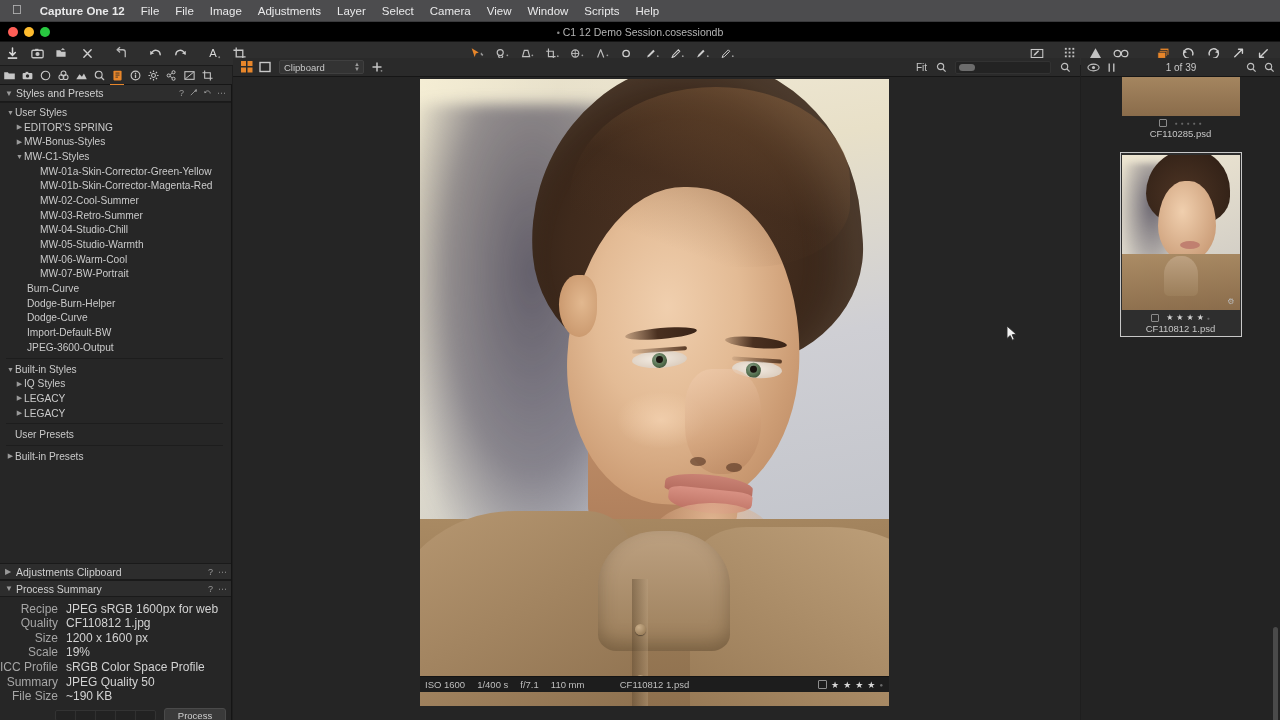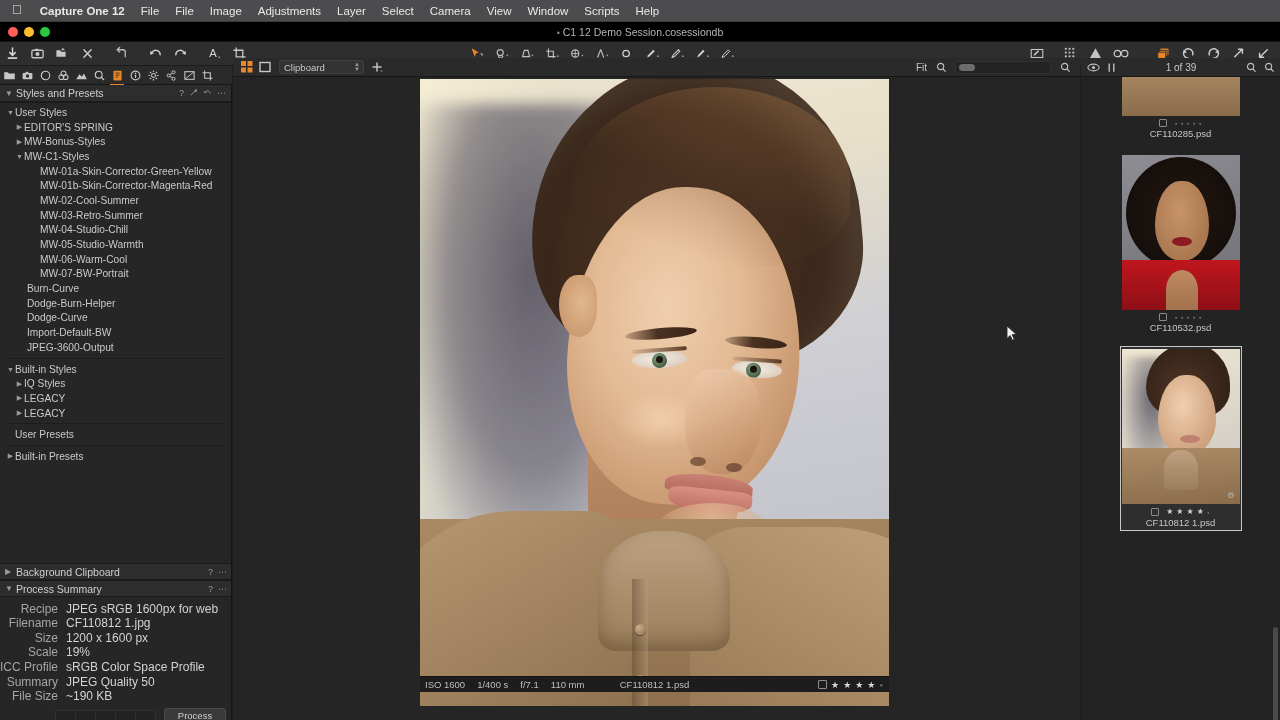--- a/index.html
+++ b/index.html
@@ -810,21 +810,21 @@
       </div>
     <div class="group-sep"></div>
     <div class="trow lvl0">
         <span class="tw">▶</span>
         <span>Built-in Presets</span>
       </div>
   </div>
 
   <div class="panel-head" style="position:absolute;left:0;top:478px;width:232px;">
     <span class="arrow">▶</span>
-    <span class="ptitle">Background Clipboard</span>
+    <span class="ptitle">Adjustments Clipboard</span>
     <span class="hicons">
       <span>?</span>
       <span>⋯</span>
     </span>
   </div>
 
   <div class="panel-head" style="position:absolute;left:0;top:495px;width:232px;">
     <span class="arrow">▼</span>
     <span class="ptitle">Process Summary</span>
     <span class="hicons">
@@ -832,21 +832,21 @@
       <span>⋯</span>
     </span>
   </div>
 
   <div class="ps-body" style="position:absolute;left:0;top:513px;width:232px;">
     <div class="ps-row">
       <span class="ps-label">Recipe</span>
       <span class="ps-val">JPEG sRGB 1600px for web</span>
     </div>
     <div class="ps-row">
-      <span class="ps-label">Filename</span>
+      <span class="ps-label">Quality</span>
       <span class="ps-val">CF110812 1.jpg</span>
     </div>
     <div class="ps-row">
       <span class="ps-label">Size</span>
       <span class="ps-val">1200 x 1600 px</span>
     </div>
     <div class="ps-row">
       <span class="ps-label">Scale</span>
       <span class="ps-val">19%</span>
     </div>
@@ -1026,42 +1026,20 @@
         <span class="tstar off">●</span>
         <span class="tstar off">●</span>
         <span class="tstar off">●</span>
         <span class="tstar off">●</span>
         <span class="tstar off">●</span>
       </div>
       <div class="thumb-name">CF110285.psd</div>
     </div>
   </div>
 
-  <div class="thumb-cell" style="padding-top:10px;">
-    <div class="thumb-frame">
-      <div class="thumb-img">
-        <div class="mini m-bg-gray">
-          <div class="m-hair" style="left:4px;top:2px;width:110px;height:112px;background:radial-gradient(ellipse at 50% 50%,#241813,#0f0a07);"></div>
-          <div class="m-face" style="left:33px;top:26px;width:54px;height:80px;background:radial-gradient(ellipse at 45% 38%,#c89468,#9d6c47);"></div>
-          <div class="m-lip" style="left:50px;top:82px;width:20px;height:9px;background:#8e1a23;"></div>
-          <div class="m-body" style="height:50px;background:linear-gradient(180deg,#c0161e,#8e0f16);"></div>
-          <div style="position:absolute;left:44px;bottom:0;width:32px;height:40px;background:linear-gradient(180deg,#c08a62,#a3714c);border-radius:50% 50% 0 0;"></div>
-        </div>
-      </div>
-      <div class="thumb-meta">
-        <span class="tcb"></span>
-        <span class="tstar off">●</span>
-        <span class="tstar off">●</span>
-        <span class="tstar off">●</span>
-        <span class="tstar off">●</span>
-        <span class="tstar off">●</span>
-      </div>
-      <div class="thumb-name">CF110532.psd</div>
-    </div>
-  </div>
 
 
   <div class="thumb-cell" style="padding-top:10px;">
     <div class="thumb-frame sel">
       <div class="thumb-img" style="position:relative;">
         <div class="mini m-bg-warm">
           <div style="position:absolute;left:-4px;top:8px;width:62px;height:120px;background:radial-gradient(ellipse at 55% 35%,rgba(74,70,88,.8),rgba(150,148,158,0) 72%);filter:blur(3px);"></div>
           <div class="m-hair" style="left:24px;top:-6px;width:84px;height:76px;background:radial-gradient(ellipse at 45% 60%,#4d3424,#2a1c13);border-radius:56% 50% 42% 46% / 62% 58% 40% 44%;"></div>
           <div class="m-face" style="left:36px;top:26px;width:58px;height:80px;background:radial-gradient(ellipse at 42% 38%,#f0cfae,#c1906a);"></div>
           <div class="m-lip" style="left:58px;top:86px;width:20px;height:8px;background:#c08070;"></div>

